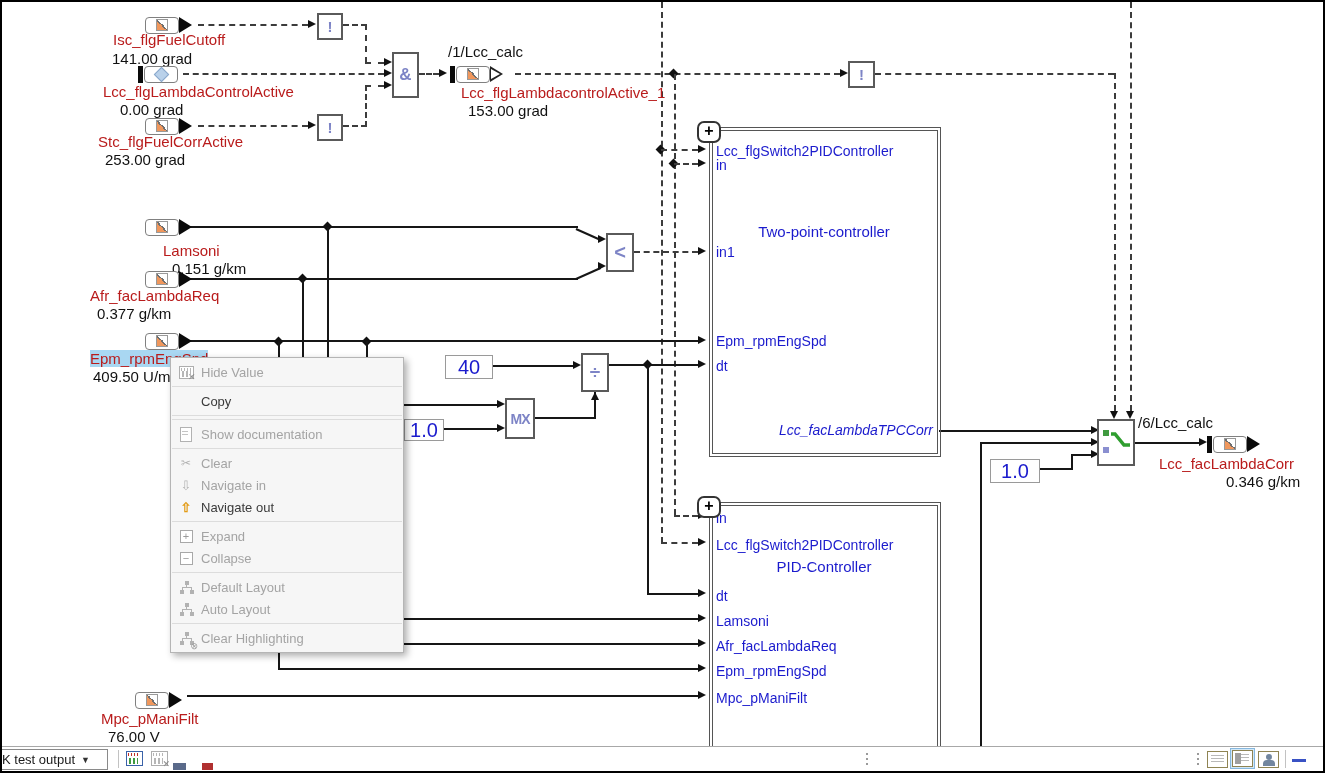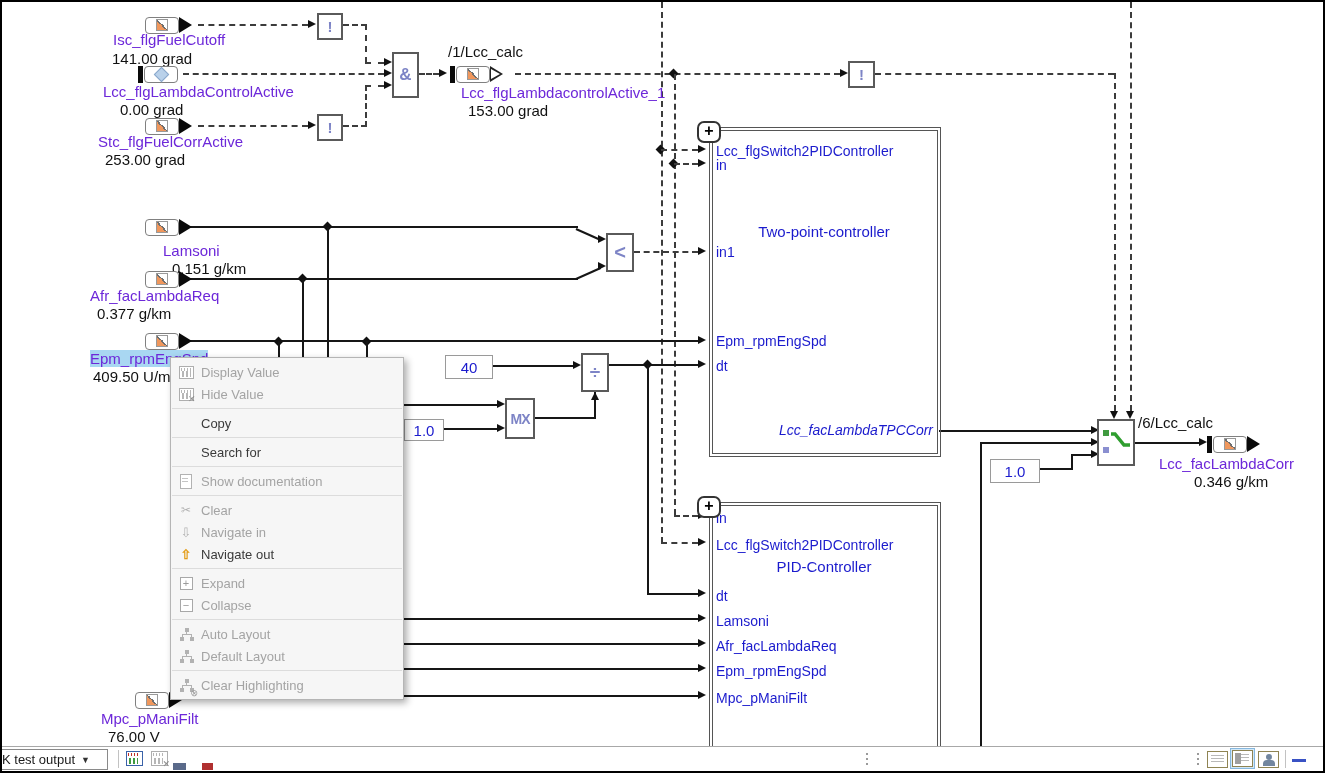--- a/index.html
+++ b/index.html
@@ -13,30 +13,30 @@
   .sl{position:absolute;height:2px;background:#161616;transform-origin:left center;}
   .ar{position:absolute;width:0;height:0;}
   .ar.r{border-top:4px solid transparent;border-bottom:4px solid transparent;border-left:8px solid #111;}
   .ar.d{border-left:4px solid transparent;border-right:4px solid transparent;border-top:8px solid #111;}
   .ar.u{border-left:4px solid transparent;border-right:4px solid transparent;border-bottom:8px solid #111;}
   .dm{position:absolute;width:7px;height:7px;background:#111;transform:rotate(45deg);}
   
   .op{position:absolute;background:#fff;border:2px solid #5a5a5a;box-sizing:border-box;
       display:flex;align-items:center;justify-content:center;color:#7d84c6;font-weight:bold;z-index:3;}
   .const{position:absolute;background:#fff;border:1px solid #9a9a9a;box-sizing:border-box;z-index:3;
-      display:flex;align-items:center;justify-content:center;color:#1b1bcd;font-size:15px;}
+      display:flex;align-items:center;justify-content:center;color:#1b1bcd;font-size:20px;}
   .subsys{position:absolute;background:#fff;border:1px solid #555;outline:1px solid #555;outline-offset:2px;z-index:2;}
   .plusbtn{position:absolute;width:24px;height:22px;background:#fff;border:2px solid #333;border-radius:7px;
       box-sizing:border-box;display:flex;align-items:center;justify-content:center;z-index:6;color:#000;}
   .plusbtn::before{content:"+";font-weight:bold;font-size:16px;line-height:1;margin-top:-2px;}
   .port{position:absolute;color:#1b1bcd;font-size:14px;white-space:nowrap;z-index:4;}
   .btitle{position:absolute;color:#1b1bcd;font-size:15px;white-space:nowrap;z-index:4;}
   .swblk{position:absolute;background:#fff;border:2px solid #5a5a5a;box-sizing:border-box;z-index:3;}
   
-  .lbl{position:absolute;color:#6d28d9;font-size:15px;white-space:nowrap;z-index:5;}
+  .lbl{position:absolute;color:#b91c1c;font-size:15px;white-space:nowrap;z-index:5;}
   .val{position:absolute;color:#111;font-size:15px;white-space:nowrap;z-index:5;}
   .scope{position:absolute;color:#111;font-size:15px;white-space:nowrap;z-index:5;}
   .hl{background:#a9d7f2;}
   
   .sig{position:absolute;display:flex;align-items:center;height:18px;z-index:5;}
   .sbar{width:5px;height:17px;background:#0a0a0a;margin-right:1px;}
   .pill{width:34px;height:17px;background:#fff;border:1px solid #808080;border-radius:4px;box-sizing:border-box;
         display:flex;align-items:center;justify-content:center;}
   .tri{width:12px;height:12px;box-sizing:border-box;border:1px solid #999;
        background:linear-gradient(to bottom left,#fff 45%,#6e6e6e 45%,#6e6e6e 55%,#f0975c 55%);}
@@ -341,68 +341,58 @@
 
   <div class="scope" style="left:1136px;top:412px;">/6/Lcc_calc</div>
   <div class="sig" style="left:1205px;top:433px;">
     <span class="sbar"></span>
     <span class="pill">
         <span class="tri"></span>
       </span>
     <span class="sab"></span>
   </div>
   <div class="lbl" style="left:1157px;top:453px;">Lcc_facLambdaCorr</div>
-  <div class="val" style="left:1192px;top:471px;">0.346 g/km</div>
+  <div class="val" style="left:1224px;top:471px;">0.346 g/km</div>
 
   <div class="menu">
-    <div class="mrow dis">
-      <span class="mico">
-          <span class="vicon gray"></span>
-        </span>
-      <span class="mlabel">Display Value</span>
-      </div>
     <div class="mrow dis">
       <span class="mico">
           <span class="vicon gray">
             <span class="x">✕</span>
           </span>
         </span>
       <span class="mlabel">Hide Value</span>
       </div>
     <div class="msep"></div>
     <div class="mrow">
       <span class="mico"></span>
       <span class="mlabel">Copy</span>
       </div>
     <div class="msep"></div>
+    <div class="msep"></div>
+    <div class="mrow dis">
+      <span class="mico">
+          <span class="idoc"></span>
+        </span>
+      <span class="mlabel">Show documentation</span>
+      </div>
+    <div class="msep"></div>
+    <div class="mrow dis">
+      <span class="mico">
+          <span class="g-clip">✂</span>
+        </span>
+      <span class="mlabel">Clear</span>
+      </div>
+    <div class="mrow dis">
+      <span class="mico">
+          <span class="g-navin">⇩</span>
+        </span>
+      <span class="mlabel">Navigate in</span>
+      </div>
     <div class="mrow">
-      <span class="mico"></span>
-      <span class="mlabel">Search for</span>
-      </div>
-    <div class="msep"></div>
-    <div class="mrow dis">
-      <span class="mico">
-          <span class="idoc"></span>
-        </span>
-      <span class="mlabel">Show documentation</span>
-      </div>
-    <div class="msep"></div>
-    <div class="mrow dis">
-      <span class="mico">
-          <span class="g-clip">✂</span>
-        </span>
-      <span class="mlabel">Clear</span>
-      </div>
-    <div class="mrow dis">
-      <span class="mico">
-          <span class="g-navin">⇩</span>
-        </span>
-      <span class="mlabel">Navigate in</span>
-      </div>
-    <div class="mrow">
       <span class="mico">
           <span class="g-navout">⇧</span>
         </span>
       <span class="mlabel">Navigate out</span>
       </div>
     <div class="msep"></div>
     <div class="mrow dis">
       <span class="mico">
           <span class="iexp">+</span>
         </span>
@@ -412,27 +402,27 @@
       <span class="mico">
           <span class="iexp">−</span>
         </span>
       <span class="mlabel">Collapse</span>
       </div>
     <div class="msep"></div>
     <div class="mrow dis">
       <span class="mico">
           <span class="iorg gray"></span>
         </span>
+      <span class="mlabel">Default Layout</span>
+      </div>
+    <div class="mrow dis">
+      <span class="mico">
+          <span class="iorg gray"></span>
+        </span>
       <span class="mlabel">Auto Layout</span>
-      </div>
-    <div class="mrow dis">
-      <span class="mico">
-          <span class="iorg gray"></span>
-        </span>
-      <span class="mlabel">Default Layout</span>
       </div>
     <div class="msep"></div>
     <div class="mrow dis">
       <span class="mico">
           <span class="iorg gray">
             <span class="ov circx">⊗</span>
           </span>
         </span>
       <span class="mlabel">Clear Highlighting</span>
       </div>

